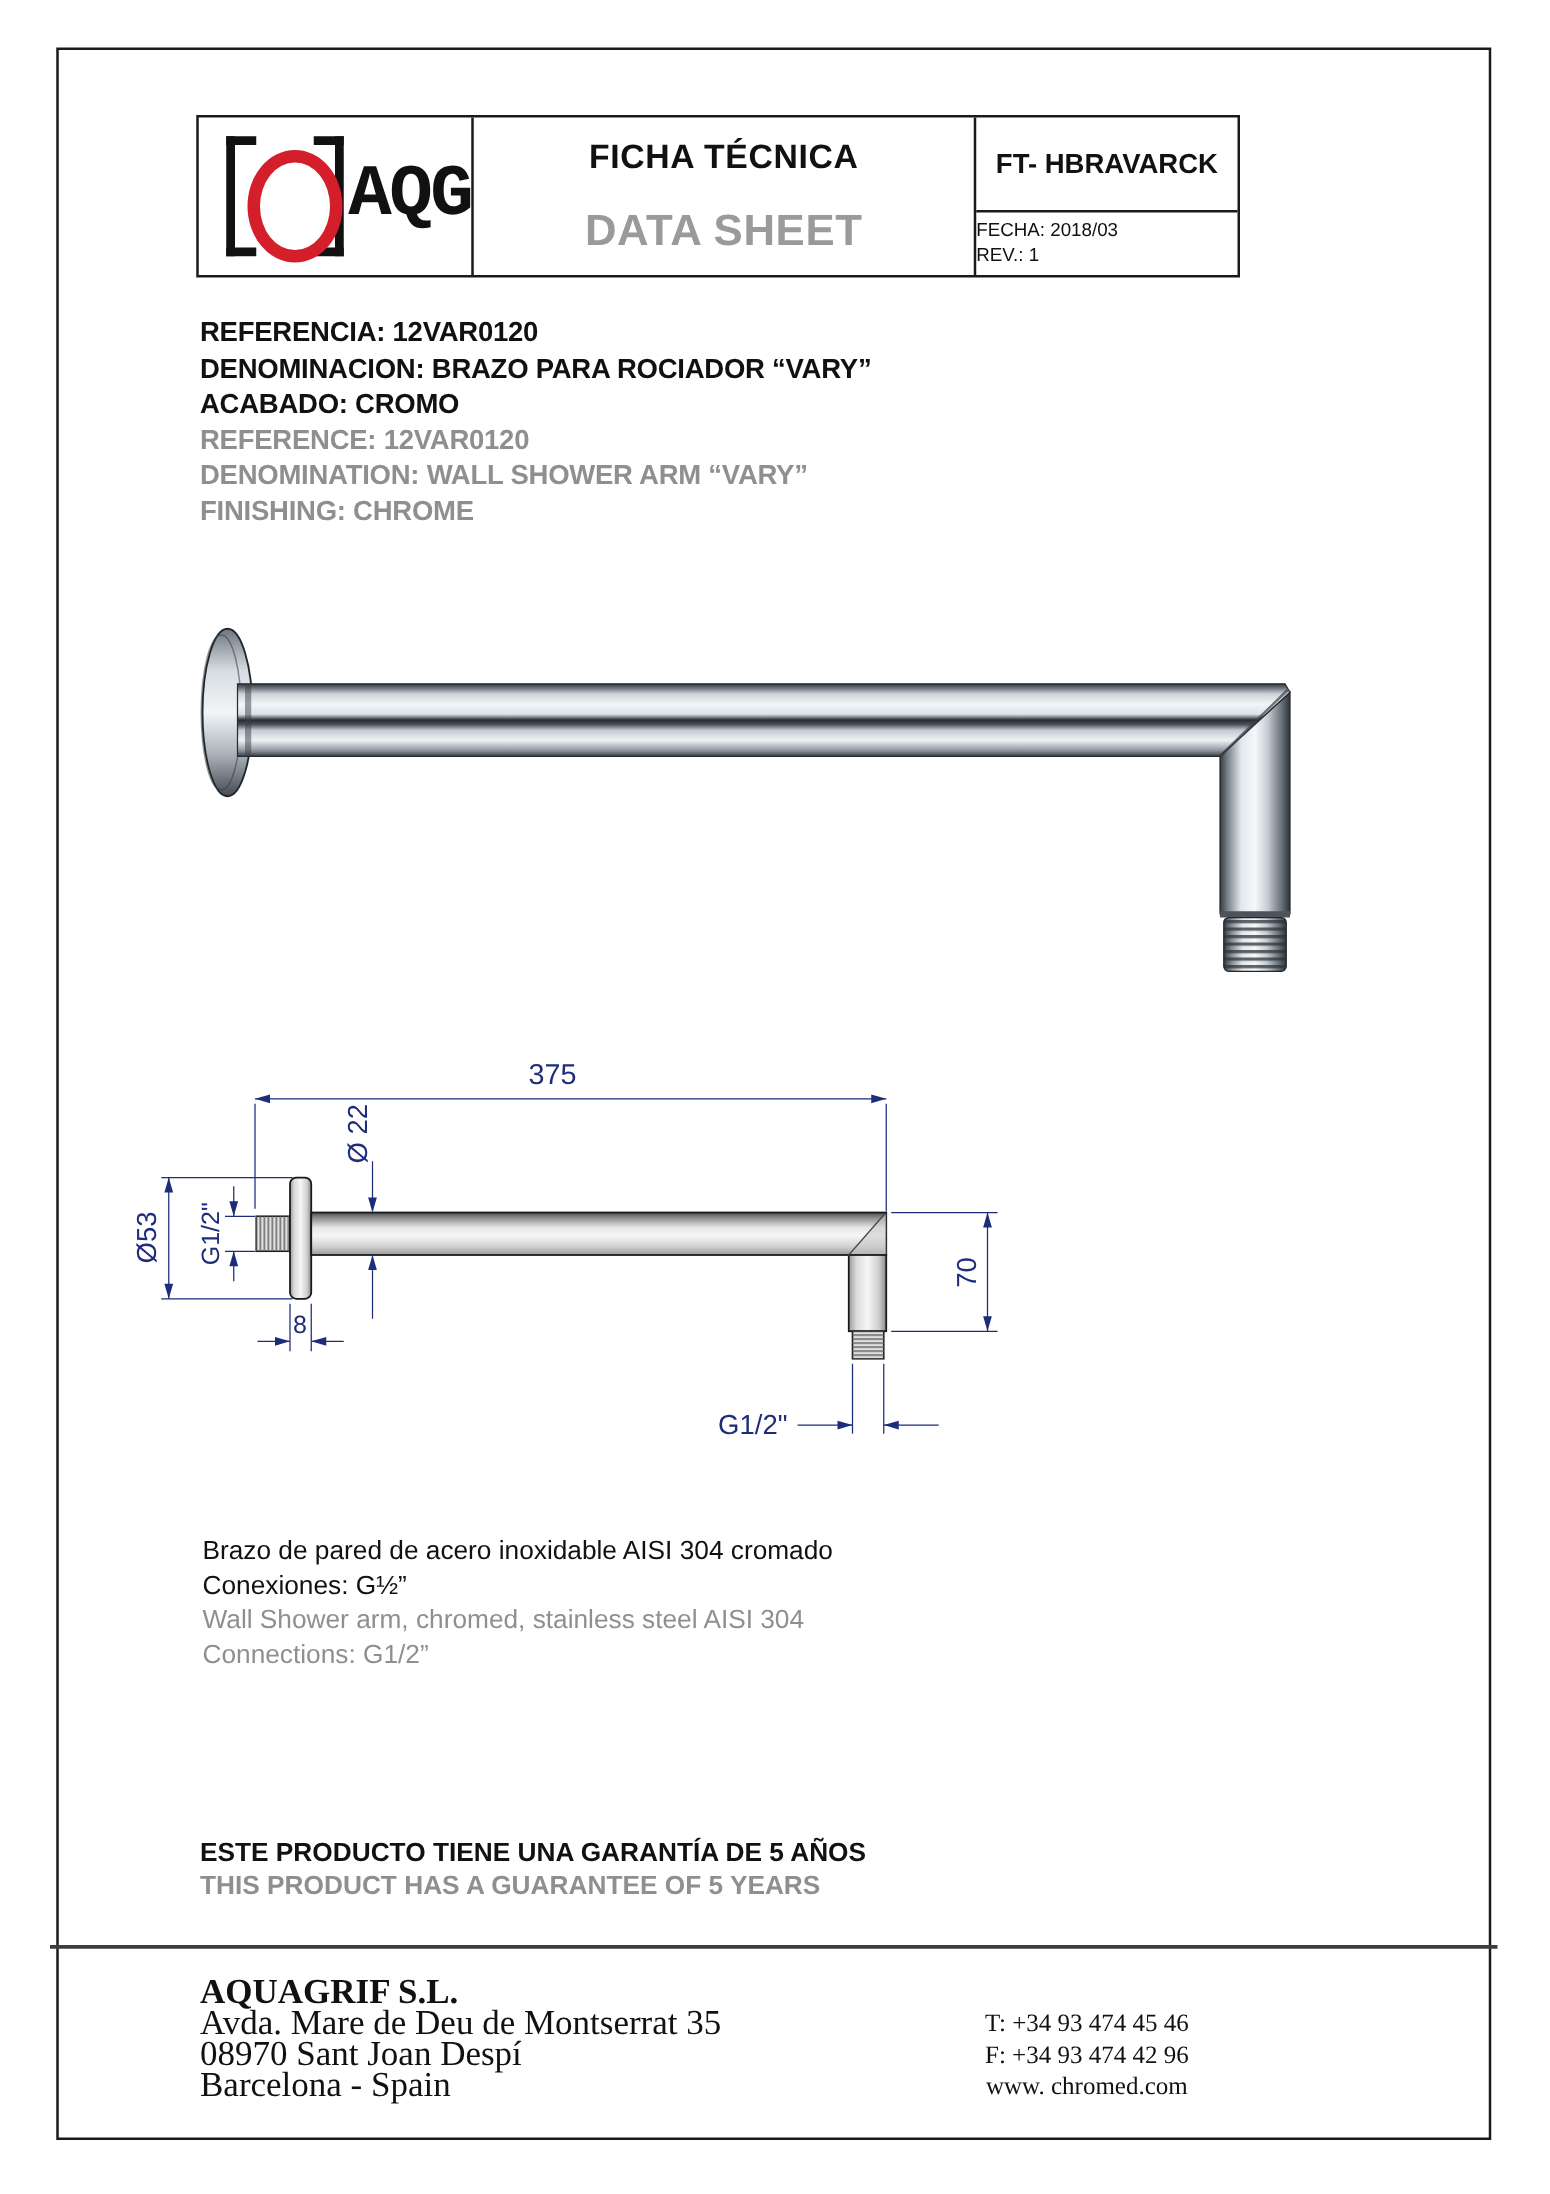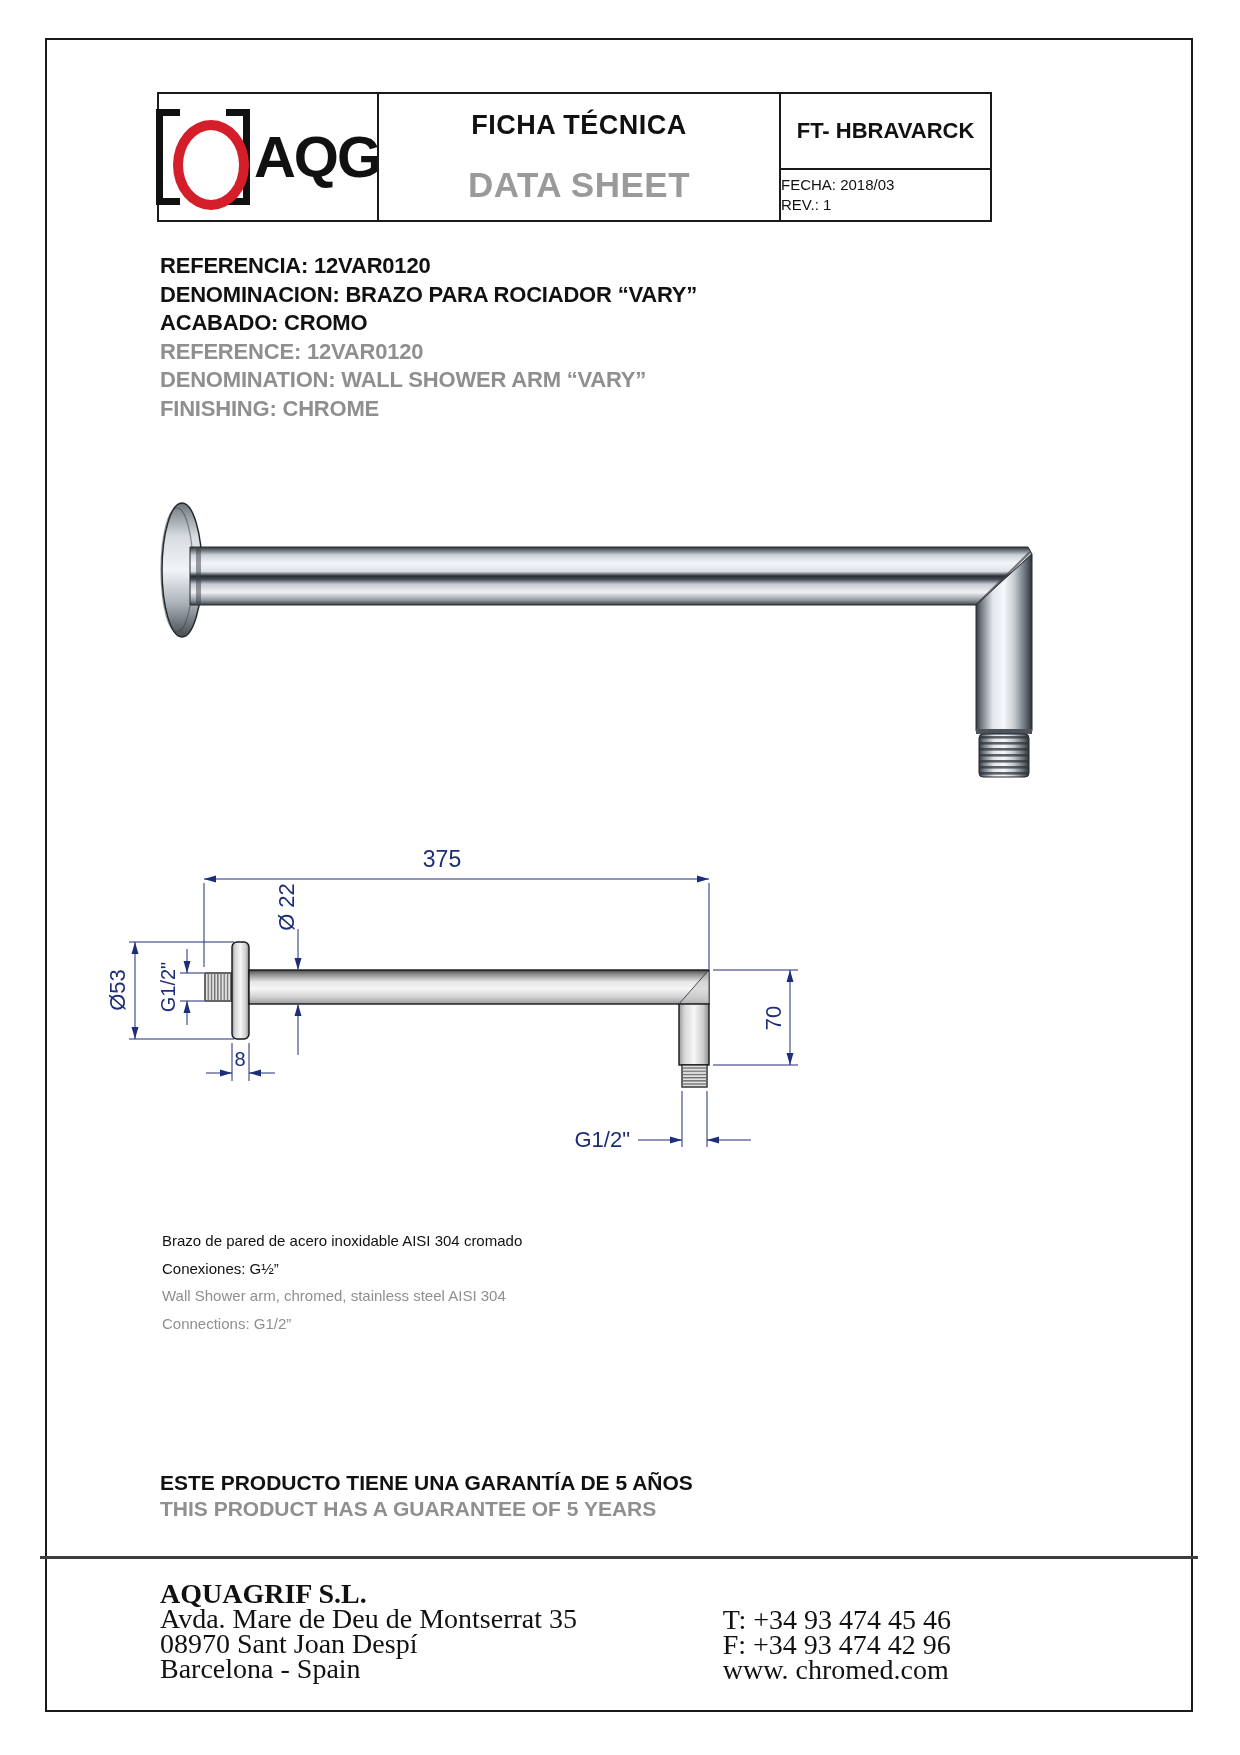--- a/index.html
+++ b/index.html
@@ -4,21 +4,21 @@
 <style>
   html,body{margin:0;padding:0;background:#ffffff;width:1240px;height:1755px;position:relative;
             font-family:"Liberation Sans",sans-serif;color:#111;}
   .page{position:absolute;left:45px;top:38px;width:1148px;height:1674px;
         border:2px solid #1a1a1a;box-sizing:border-box;background:#fff;}
 
   
   .header{position:absolute;left:110px;top:52px;width:835px;height:130px;
           border:2px solid #1a1a1a;box-sizing:border-box;display:flex;}
   .h-cell{box-sizing:border-box;height:100%;}
-  .logo-cell{width:218px;display:flex;align-items:center;justify-content:center;gap:4px;}
+  .logo-cell{width:218px;display:flex;align-items:center;justify-content:flex-end;gap:4px;font-family:Liberation Mono, monospace;}
   .title-cell{width:402px;border-left:2px solid #1a1a1a;display:flex;flex-direction:column;
               align-items:center;justify-content:center;gap:21px;}
   .code-cell{flex:1;border-left:2px solid #1a1a1a;display:flex;flex-direction:column;}
   .title-es{font-size:27px;font-weight:bold;color:#111;letter-spacing:.5px;}
   .title-en{font-size:35px;font-weight:bold;color:#9a9a9a;letter-spacing:.5px;margin-top:3px;}
   .code-top{height:78px;display:flex;align-items:center;justify-content:center;
             font-size:22px;font-weight:bold;}
   .code-bottom{flex:1;border-top:2px solid #1a1a1a;padding:5px 0;font-size:15px;line-height:20px;}
 
   
@@ -34,33 +34,33 @@
   .refblock{position:absolute;left:113px;top:212px;font-size:22px;font-weight:bold;line-height:28.5px;
             letter-spacing:-0.2px;white-space:nowrap;}
   .gray{color:#8f8f8f;}
 
   
   .photo{position:absolute;left:105px;top:402px;width:890px;height:345px;}
   .drawing{position:absolute;left:55px;top:717px;width:700px;height:395px;
            font-family:"Liberation Sans",sans-serif;}
 
   
-  .desc{position:absolute;left:115px;top:1187px;font-size:15px;line-height:27.5px;white-space:nowrap;}
+  .desc{position:absolute;left:115px;top:1187px;font-size:21px;line-height:27.5px;white-space:nowrap;}
 
   
   .warranty{position:absolute;left:113px;top:1430px;font-size:21px;font-weight:bold;line-height:26px;
             white-space:nowrap;}
 
   
   .sep{position:absolute;left:-7px;top:1516px;width:1158px;border-top:3px solid #3d3d3d;}
   .footer-left{position:absolute;left:113px;top:1541px;font-family:"Liberation Serif",serif;
                font-size:28px;line-height:25px;white-space:nowrap;}
   .footer-left .co{font-weight:bold;}
   .footer-right{position:absolute;right:240px;top:1567px;font-family:"Liberation Serif",serif;
-                font-size:28px;line-height:25px;text-align:left;white-space:nowrap;}
+                font-size:20px;line-height:25px;text-align:center;white-space:nowrap;}
 </style>
 </head>
 <body>
 
 <div class="page">
 
   <div class="header">
     <div class="h-cell logo-cell">
       <div class="logo-mark">
         <div class="bracket bracket-l"></div>

